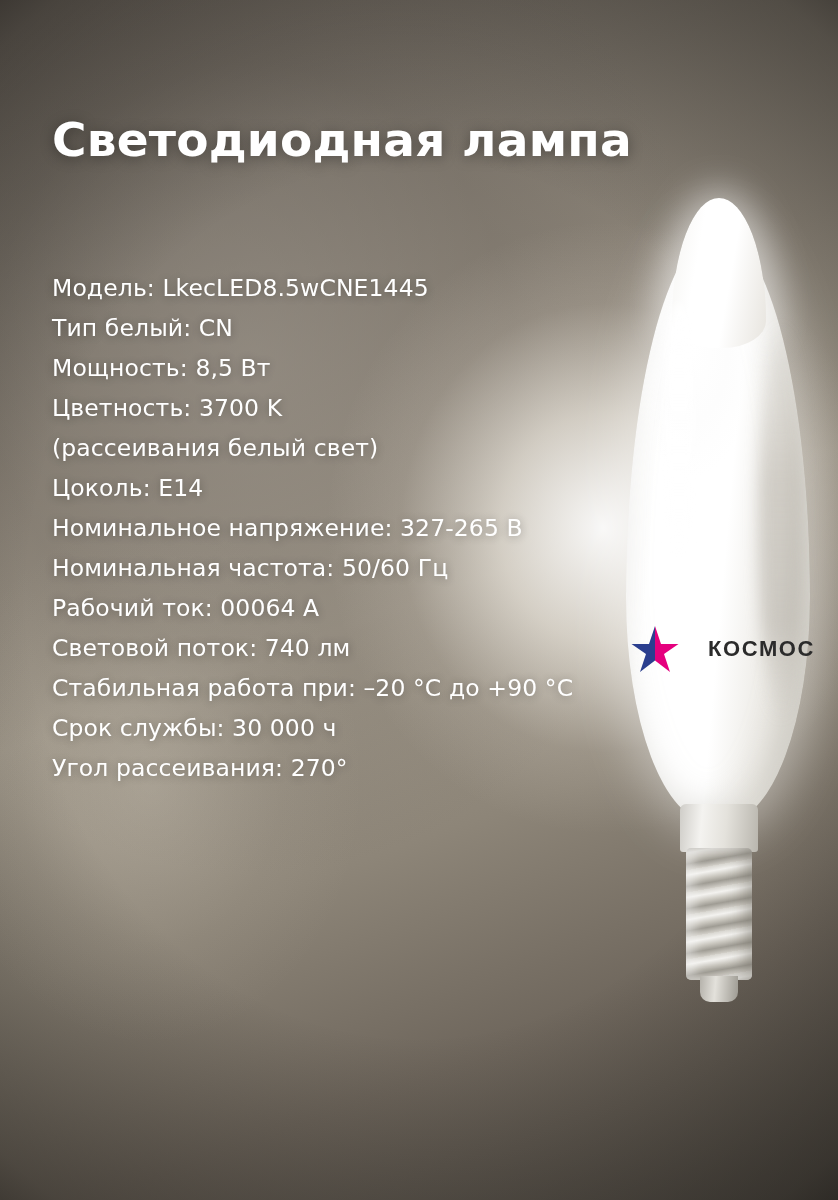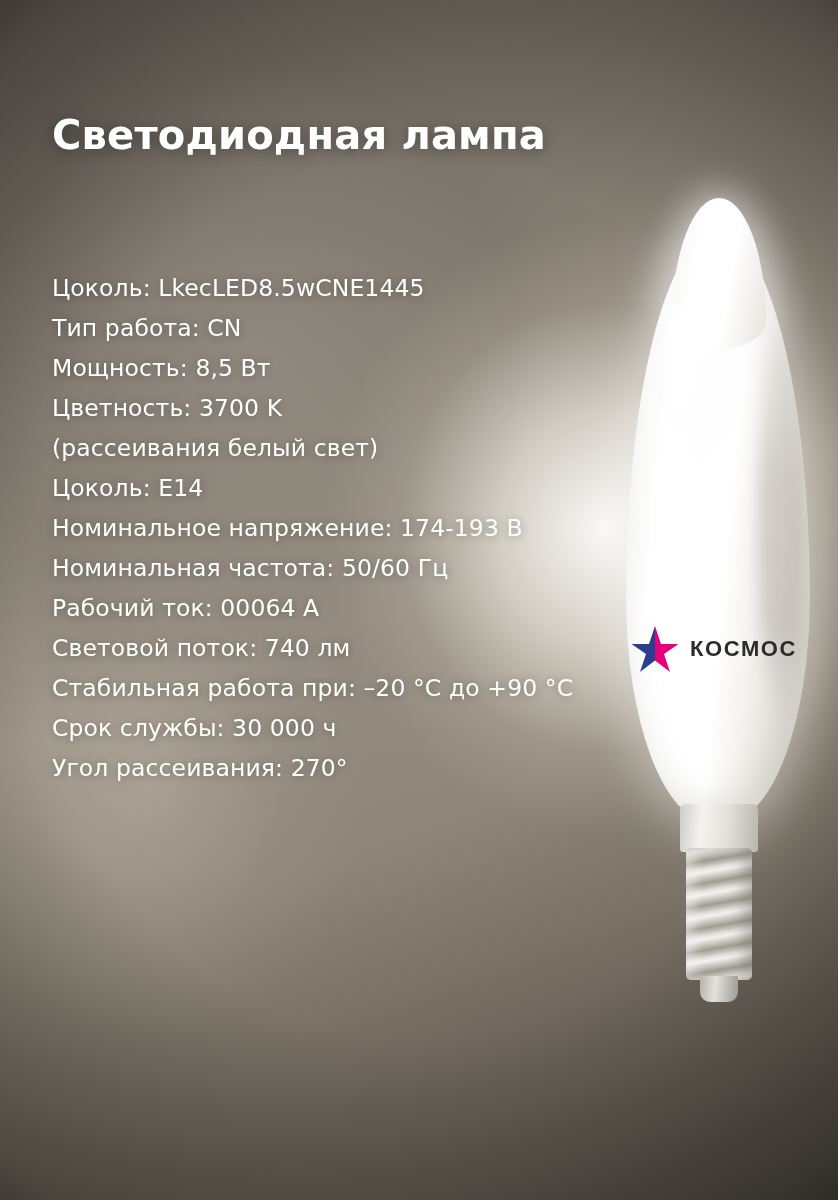--- a/index.html
+++ b/index.html
@@ -54,21 +54,21 @@
 
   .content {
     position: absolute;
     inset: 0;
   }
 
   .title {
     position: absolute;
     left: 52px;
     top: 112px;
-    font-size: 40px;
+    font-size: 47px;
     font-weight: 700;
     color: #ffffff;
     letter-spacing: 0.2px;
     text-shadow: 0 2px 14px rgba(0,0,0,0.35);
     white-space: nowrap;
   }
 
   .spec-list {
     position: absolute;
     left: 52px;
@@ -144,21 +144,21 @@
   }
 
   
   .brand {
     position: absolute;
     left: 30px;
     top: 392px;
     width: 200px;
     display: flex;
     align-items: center;
-    gap: 10px;
+    gap: 28px;
   }
   .brand-star {
     width: 50px;
     height: 50px;
     flex: 0 0 auto;
   }
   .brand-text {
     font-size: 22px;
     font-weight: 700;
     color: #2b2b2b;
@@ -203,27 +203,27 @@
 
 <div class="poster">
   <div class="backdrop"></div>
   <div class="glow-left"></div>
 
   <div class="content">
 
     <div class="title">Светодиодная лампа</div>
 
     <ul class="spec-list">
-      <li>Цоколь: LkecLED8.5wCNE1445</li>
-      <li>Тип работа: CN</li>
+      <li>Модель: LkecLED8.5wCNE1445</li>
+      <li>Тип белый: CN</li>
       <li>Мощность: 8,5 Вт</li>
       <li>Цветность: 3700 K</li>
       <li>(рассеивания белый свет)</li>
       <li>Цоколь: E14</li>
-      <li>Номинальное напряжение: 174-193 В</li>
+      <li>Номинальное напряжение: 327-265 В</li>
       <li>Номинальная частота: 50/60 Гц</li>
       <li>Рабочий ток: 00064 A</li>
       <li>Световой поток: 740 лм</li>
       <li>Стабильная работа при: –20 °C до +90 °C</li>
       <li>Срок службы: 30 000 ч</li>
       <li>Угол рассеивания: 270°</li>
     </ul>
 
     <div class="bulb">
       <div class="bulb-glass"></div>

